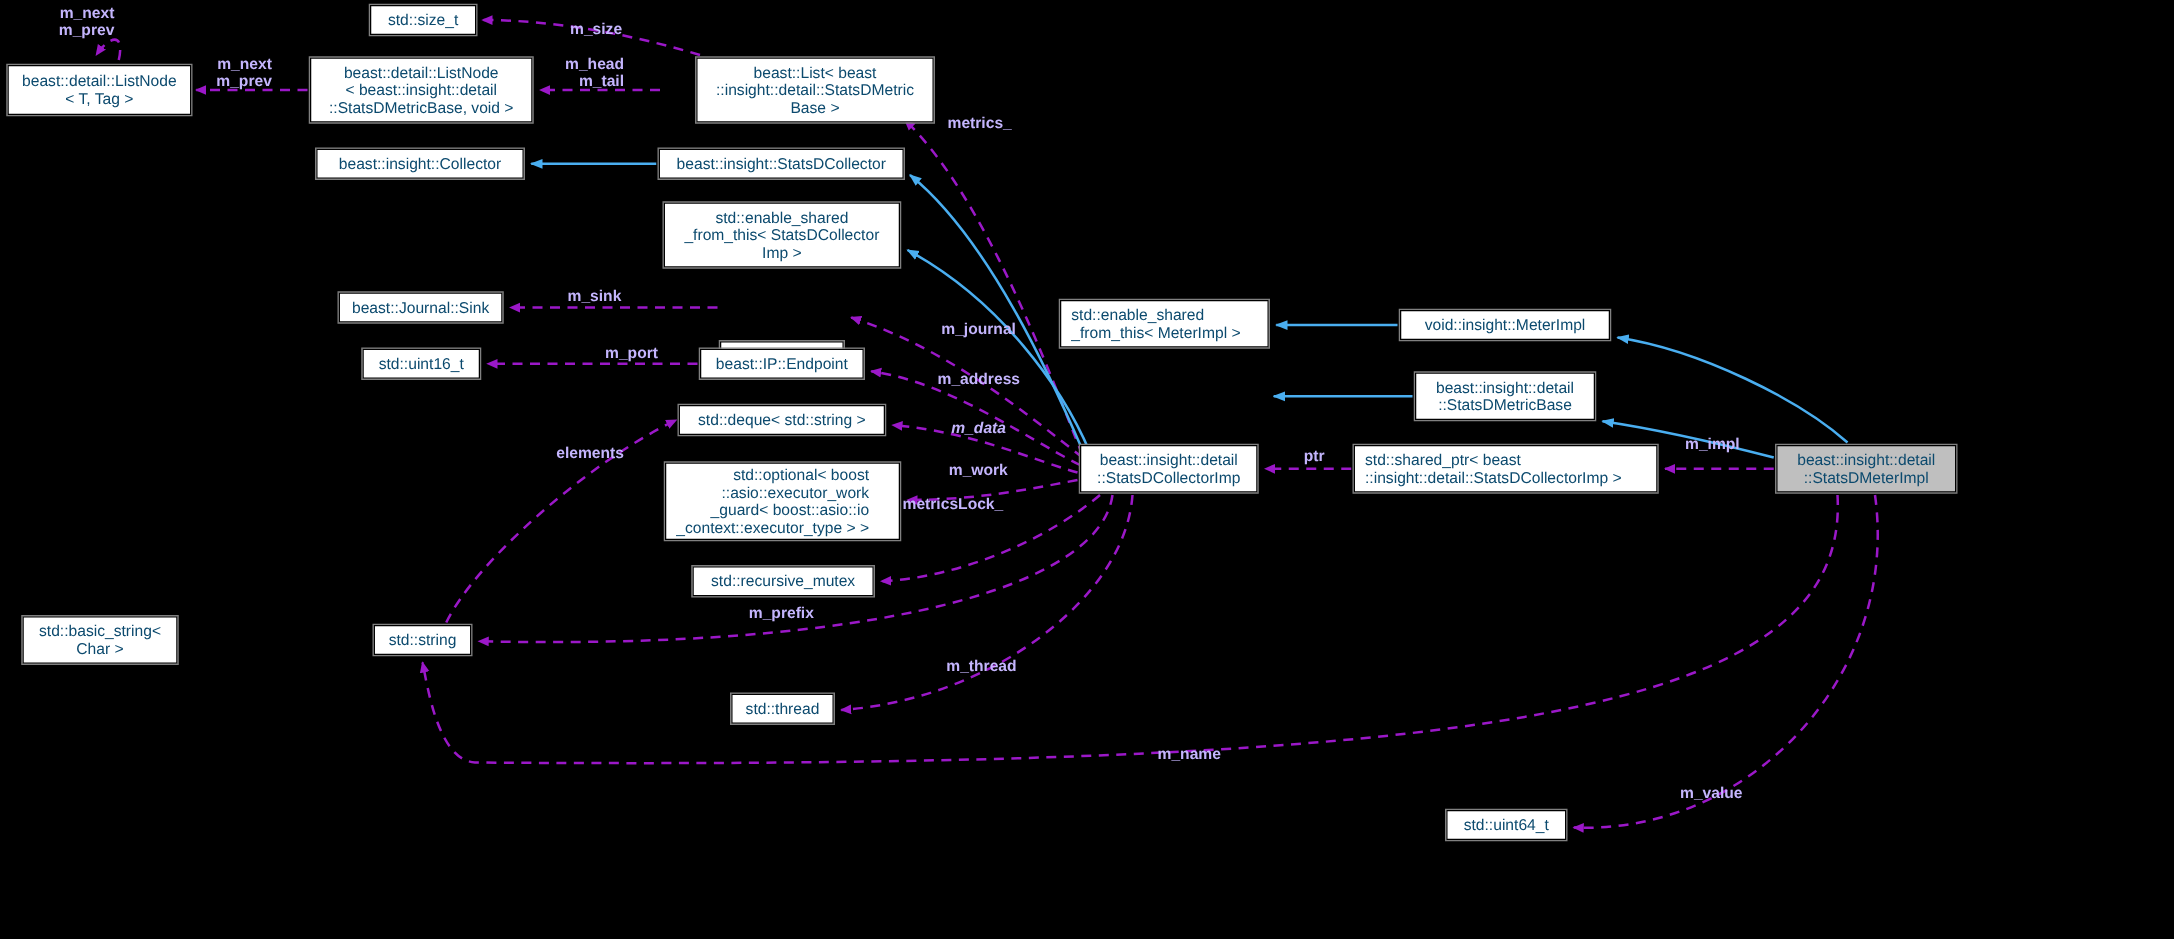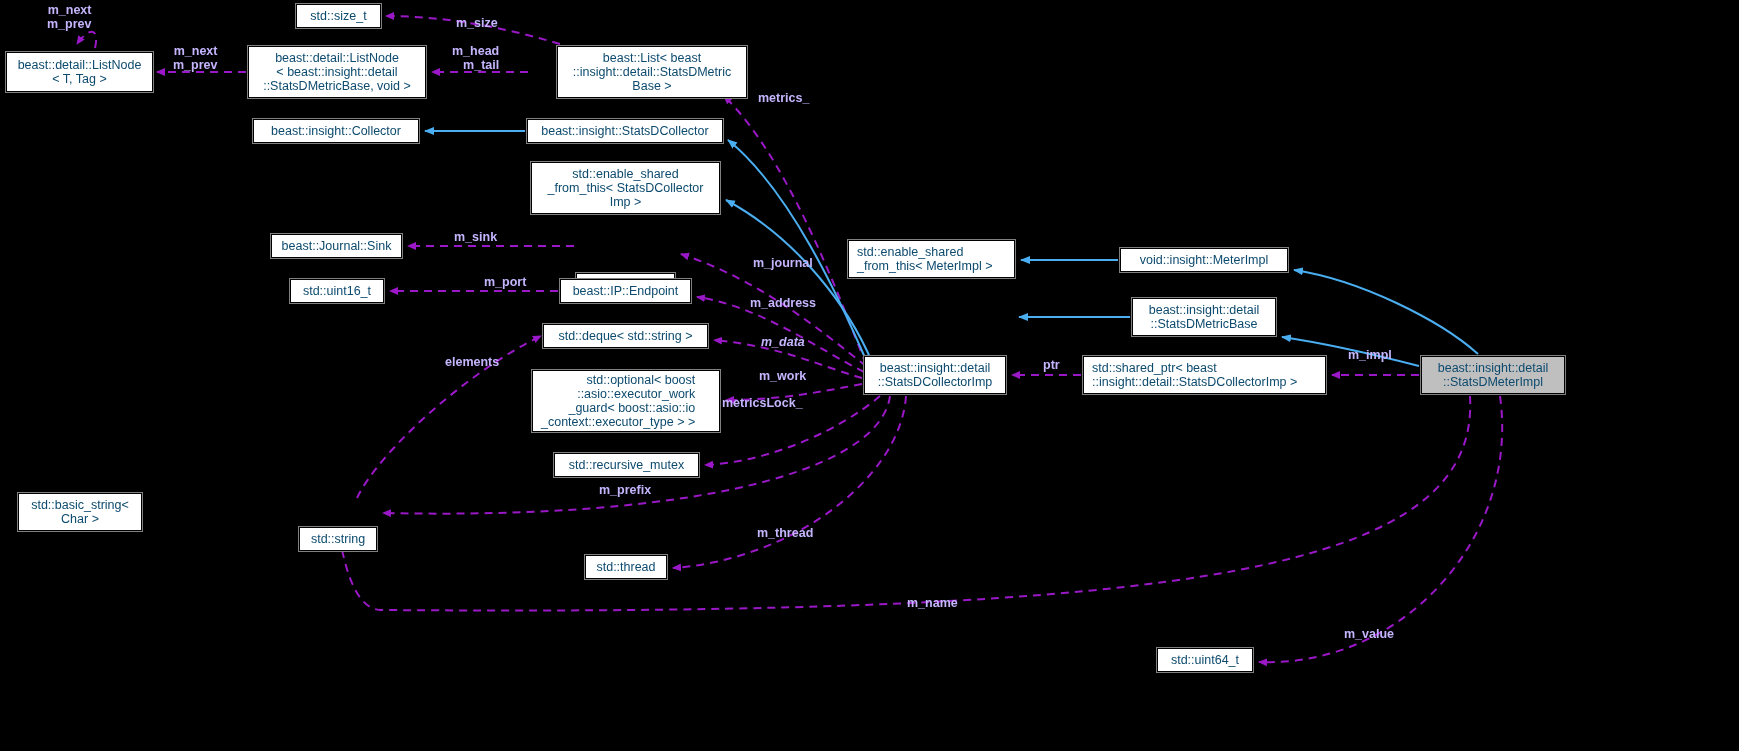--- a/index.html
+++ b/index.html
@@ -118,21 +118,21 @@
 ::StatsDCollectorImp</div>
   <div class="node" style="left:1120px;top:248px;width:168px;height:24px;">void::insight::MeterImpl</div>
   <div class="node" style="left:1132px;top:298px;width:144px;height:38px;">beast::insight::detail
 ::StatsDMetricBase</div>
   <div class="node" style="left:1083px;top:356px;width:243px;height:38px;justify-content:flex-start;text-align:left;padding-left:8px;">std::shared_ptr&lt; beast
 ::insight::detail::StatsDCollectorImp &gt;</div>
   <div class="node hl" style="left:1421px;top:356px;width:144px;height:38px;">beast::insight::detail
 ::StatsDMeterImpl</div>
   <div class="node" style="left:18px;top:493px;width:124px;height:38px;">std::basic_string&lt;
 Char &gt;</div>
-  <div class="node" style="left:299px;top:500px;width:78px;height:24px;margin-top:27px;">std::string</div>
+  <div class="node" style="left:299px;top:500px;width:78px;height:24px;">std::string</div>
   <div class="node" style="left:585px;top:555px;width:82px;height:24px;">std::thread</div>
   <div class="node" style="left:1157px;top:648px;width:96px;height:24px;text-align:right;">std::uint64_t</div>
 
   <div class="elabel" style="left:47px;top:4px;">m_next
 m_prev</div>
   <div class="elabel" style="left:456px;top:17px;">m_size</div>
   <div class="elabel" style="left:173px;top:45px;">m_next
 m_prev</div>
   <div class="elabel" style="left:452px;top:45px;">m_head
 m_tail</div>
@@ -142,16 +142,16 @@
   <div class="elabel" style="left:452px;top:276px;padding-left:32px;">m_port</div>
   <div class="elabel" style="left:750px;top:297px;">m_address</div>
   <div class="elabel" style="left:445px;top:356px;">elements</div>
   <div class="elabel" style="left:761px;top:336px;font-style:italic;">m_data</div>
   <div class="elabel" style="left:759px;top:370px;">m_work</div>
   <div class="elabel" style="left:722px;top:397px;">metricsLock_</div>
   <div class="elabel" style="left:1043px;top:359px;">ptr</div>
   <div class="elabel" style="left:1348px;top:349px;">m_impl</div>
   <div class="elabel" style="left:599px;top:484px;">m_prefix</div>
   <div class="elabel" style="left:757px;top:527px;">m_thread</div>
-  <div class="elabel" style="left:907px;top:597px;">m_name</div>
+  <div class="elabel" style="left:926px;top:597px;">m_name</div>
   <div class="elabel" style="left:1344px;top:628px;">m_value</div>
 
 </div>
 
 </body></html>

